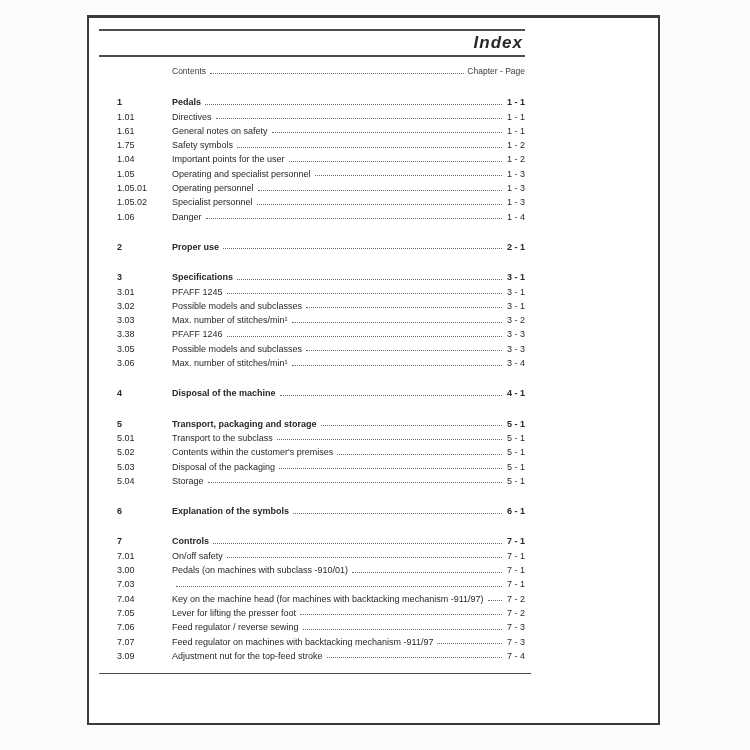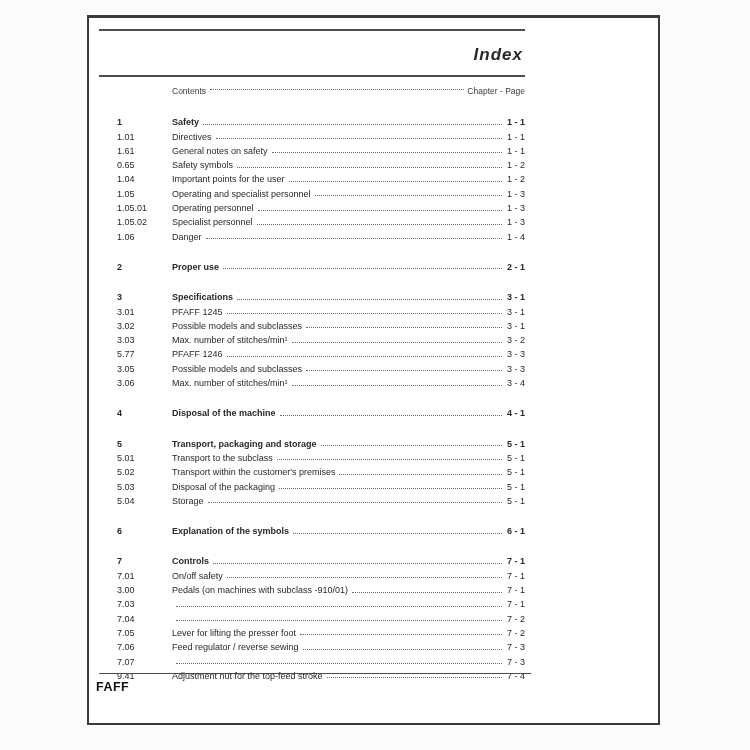--- a/index.html
+++ b/index.html
@@ -4,22 +4,22 @@
 <style>
   * { margin:0; padding:0; box-sizing:border-box; }
   html,body { width:750px; height:750px; background:#fcfcfc; font-family:"Liberation Sans", sans-serif; color:#282828; }
   .page {
     position:absolute; left:87px; top:15px; width:573px; height:710px;
     background:#fff; border:2px solid #3a3a3a; border-top-width:3px;
   }
   .content { margin-left:10px; margin-right:133px; }
   .rule { border-top:2px solid #4c4c4c; height:0; }
   .rule-top { margin-top:11px; }
-  .page-title { font-size:17px; font-weight:bold; font-style:italic; text-align:right; padding:2px 2px 10px 0; letter-spacing:1px;margin-top:12px; }
-  .contents-row { display:flex; align-items:center; margin-top:9px; padding-left:73px; font-size:8.5px; color:#3a3a3a; }
+  .page-title { font-size:17px; font-weight:bold; font-style:italic; text-align:right; padding:2px 2px 2px 0; letter-spacing:1px; }
+  .contents-row { display:flex; align-items:flex-end; margin-top:9px; padding-left:73px; font-size:8.5px; color:#3a3a3a; }
   .leader { flex:1 1 auto; border-bottom:1.5px dotted #6a6a6a; margin:0 3px 2.5px 4px; min-width:8px; }
   #toc { margin-top:17px; }
   .toc-section { margin-top:16px; }
   .toc-section:first-child { margin-top:0; }
   .row { display:flex; align-items:flex-end; height:14.3px; font-size:9px; padding-left:18px; white-space:nowrap; }
   .row .num { width:55px; flex:0 0 55px; }
   .row .ttl { flex:0 0 auto; }
   .row .pg { flex:0 0 auto; padding-left:2px; }
   .row.chapter { font-weight:bold; }
   .footer { position:absolute; left:10px; top:655px; width:432px; }
@@ -36,38 +36,38 @@
     <div class="rule"></div>
     <div class="contents-row">
       <span>Contents</span>
       <span class="leader"></span>
       <span>Chapter - Page</span>
     </div>
     <div id="toc">
         <div class="toc-section">
           <div class="row chapter">
     <span class="num">1</span>
-    <span class="ttl">Safety</span>
+    <span class="ttl">Pedals</span>
     <span class="leader"></span>
     <span class="pg">1 - 1</span>
   </div>
           <div class="row">
     <span class="num">1.01</span>
     <span class="ttl">Directives</span>
     <span class="leader"></span>
     <span class="pg">1 - 1</span>
   </div>
           <div class="row">
     <span class="num">1.61</span>
     <span class="ttl">General notes on safety</span>
     <span class="leader"></span>
     <span class="pg">1 - 1</span>
   </div>
           <div class="row">
-    <span class="num">0.65</span>
+    <span class="num">1.75</span>
     <span class="ttl">Safety symbols</span>
     <span class="leader"></span>
     <span class="pg">1 - 2</span>
   </div>
           <div class="row">
     <span class="num">1.04</span>
     <span class="ttl">Important points for the user</span>
     <span class="leader"></span>
     <span class="pg">1 - 2</span>
   </div>
@@ -123,21 +123,21 @@
     <span class="leader"></span>
     <span class="pg">3 - 1</span>
   </div>
           <div class="row">
     <span class="num">3.03</span>
     <span class="ttl">Max. number of stitches/min¹</span>
     <span class="leader"></span>
     <span class="pg">3 - 2</span>
   </div>
           <div class="row">
-    <span class="num">5.77</span>
+    <span class="num">3.38</span>
     <span class="ttl">PFAFF 1246</span>
     <span class="leader"></span>
     <span class="pg">3 - 3</span>
   </div>
           <div class="row">
     <span class="num">3.05</span>
     <span class="ttl">Possible models and subclasses</span>
     <span class="leader"></span>
     <span class="pg">3 - 3</span>
   </div>
@@ -164,21 +164,21 @@
     <span class="pg">5 - 1</span>
   </div>
           <div class="row">
     <span class="num">5.01</span>
     <span class="ttl">Transport to the subclass</span>
     <span class="leader"></span>
     <span class="pg">5 - 1</span>
   </div>
           <div class="row">
     <span class="num">5.02</span>
-    <span class="ttl">Transport within the customer's premises</span>
+    <span class="ttl">Contents within the customer's premises</span>
     <span class="leader"></span>
     <span class="pg">5 - 1</span>
   </div>
           <div class="row">
     <span class="num">5.03</span>
     <span class="ttl">Disposal of the packaging</span>
     <span class="leader"></span>
     <span class="pg">5 - 1</span>
   </div>
           <div class="row">
@@ -215,46 +215,47 @@
     <span class="leader"></span>
     <span class="pg">7 - 1</span>
   </div>
           <div class="row">
     <span class="num">7.03</span>
     <span class="leader"></span>
     <span class="pg">7 - 1</span>
   </div>
           <div class="row">
     <span class="num">7.04</span>
+    <span class="ttl">Key on the machine head (for machines with backtacking mechanism -911/97)</span>
     <span class="leader"></span>
     <span class="pg">7 - 2</span>
   </div>
           <div class="row">
     <span class="num">7.05</span>
     <span class="ttl">Lever for lifting the presser foot</span>
     <span class="leader"></span>
     <span class="pg">7 - 2</span>
   </div>
           <div class="row">
     <span class="num">7.06</span>
     <span class="ttl">Feed regulator / reverse sewing</span>
     <span class="leader"></span>
     <span class="pg">7 - 3</span>
   </div>
           <div class="row">
     <span class="num">7.07</span>
+    <span class="ttl">Feed regulator on machines with backtacking mechanism -911/97</span>
     <span class="leader"></span>
     <span class="pg">7 - 3</span>
   </div>
           <div class="row">
-    <span class="num">9.41</span>
+    <span class="num">3.09</span>
     <span class="ttl">Adjustment nut for the top-feed stroke</span>
     <span class="leader"></span>
     <span class="pg">7 - 4</span>
   </div>
         </div>
       </div>
   </div>
   <div class="footer">
     <div class="rule"></div>
-    <div class="brand">FAFF</div>
   </div>
 </div>
 
 </body></html>

